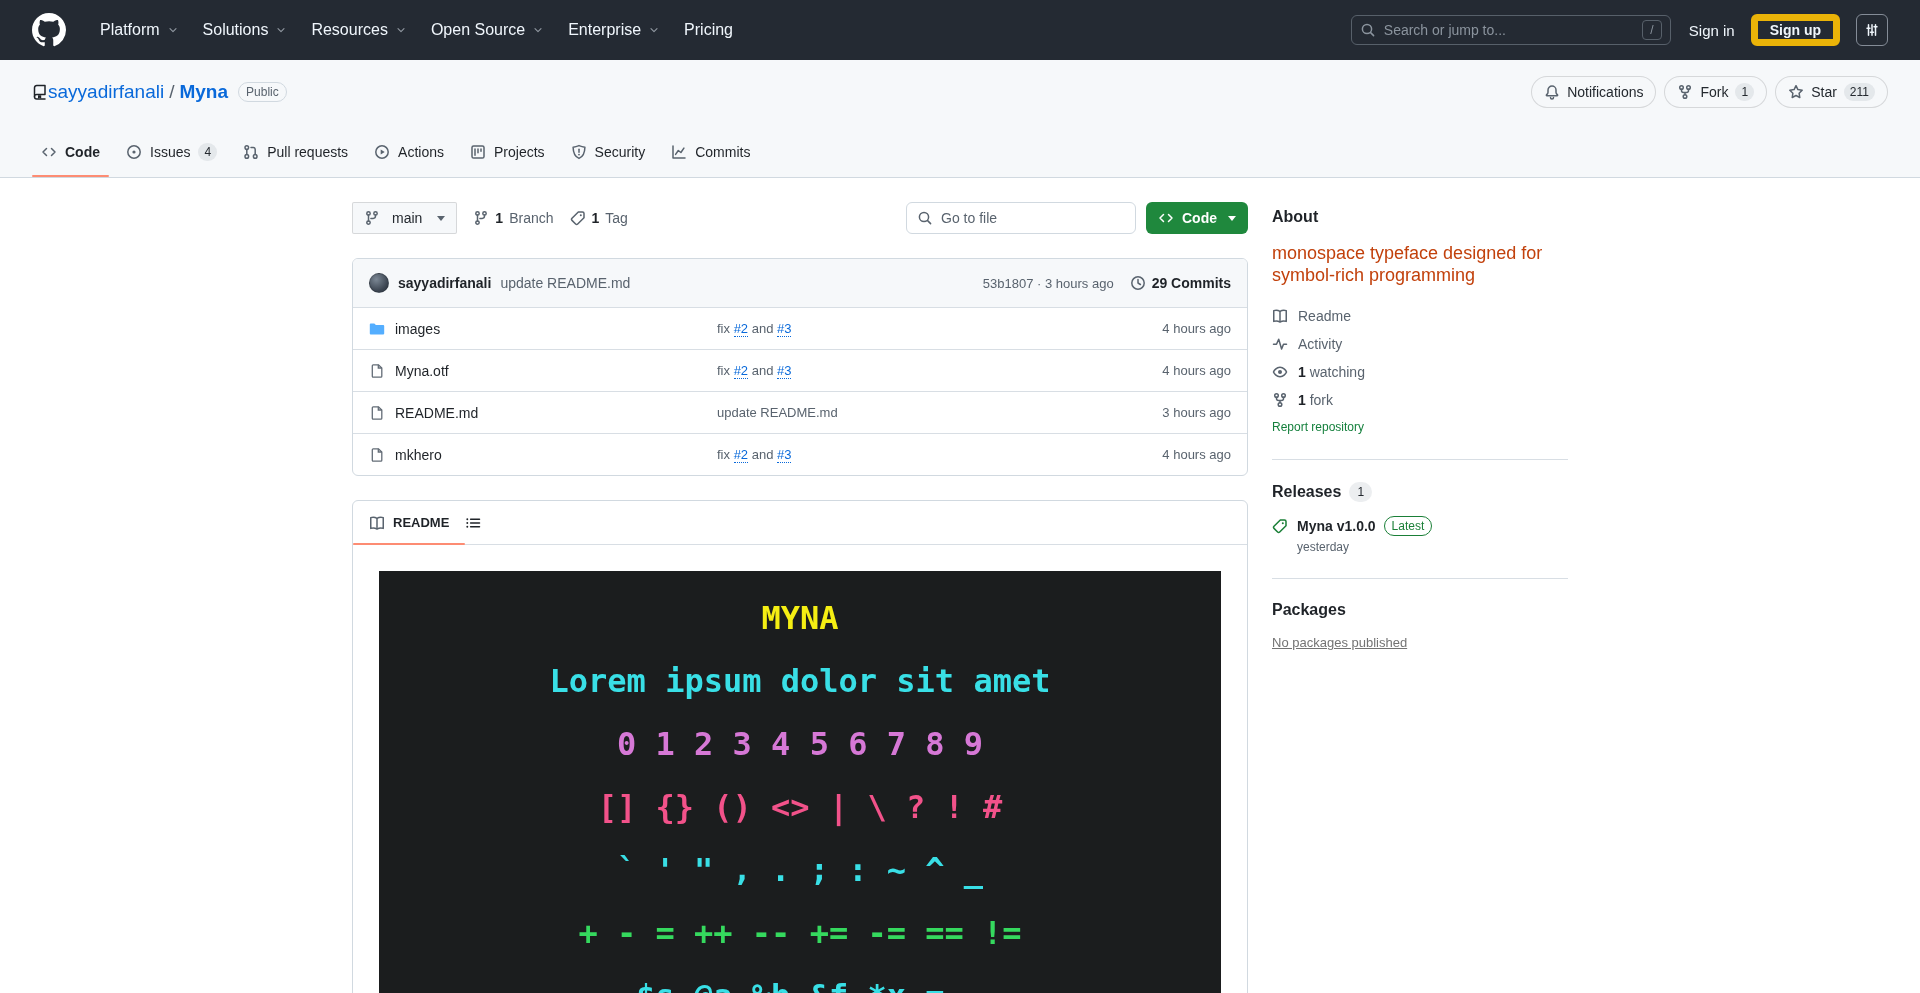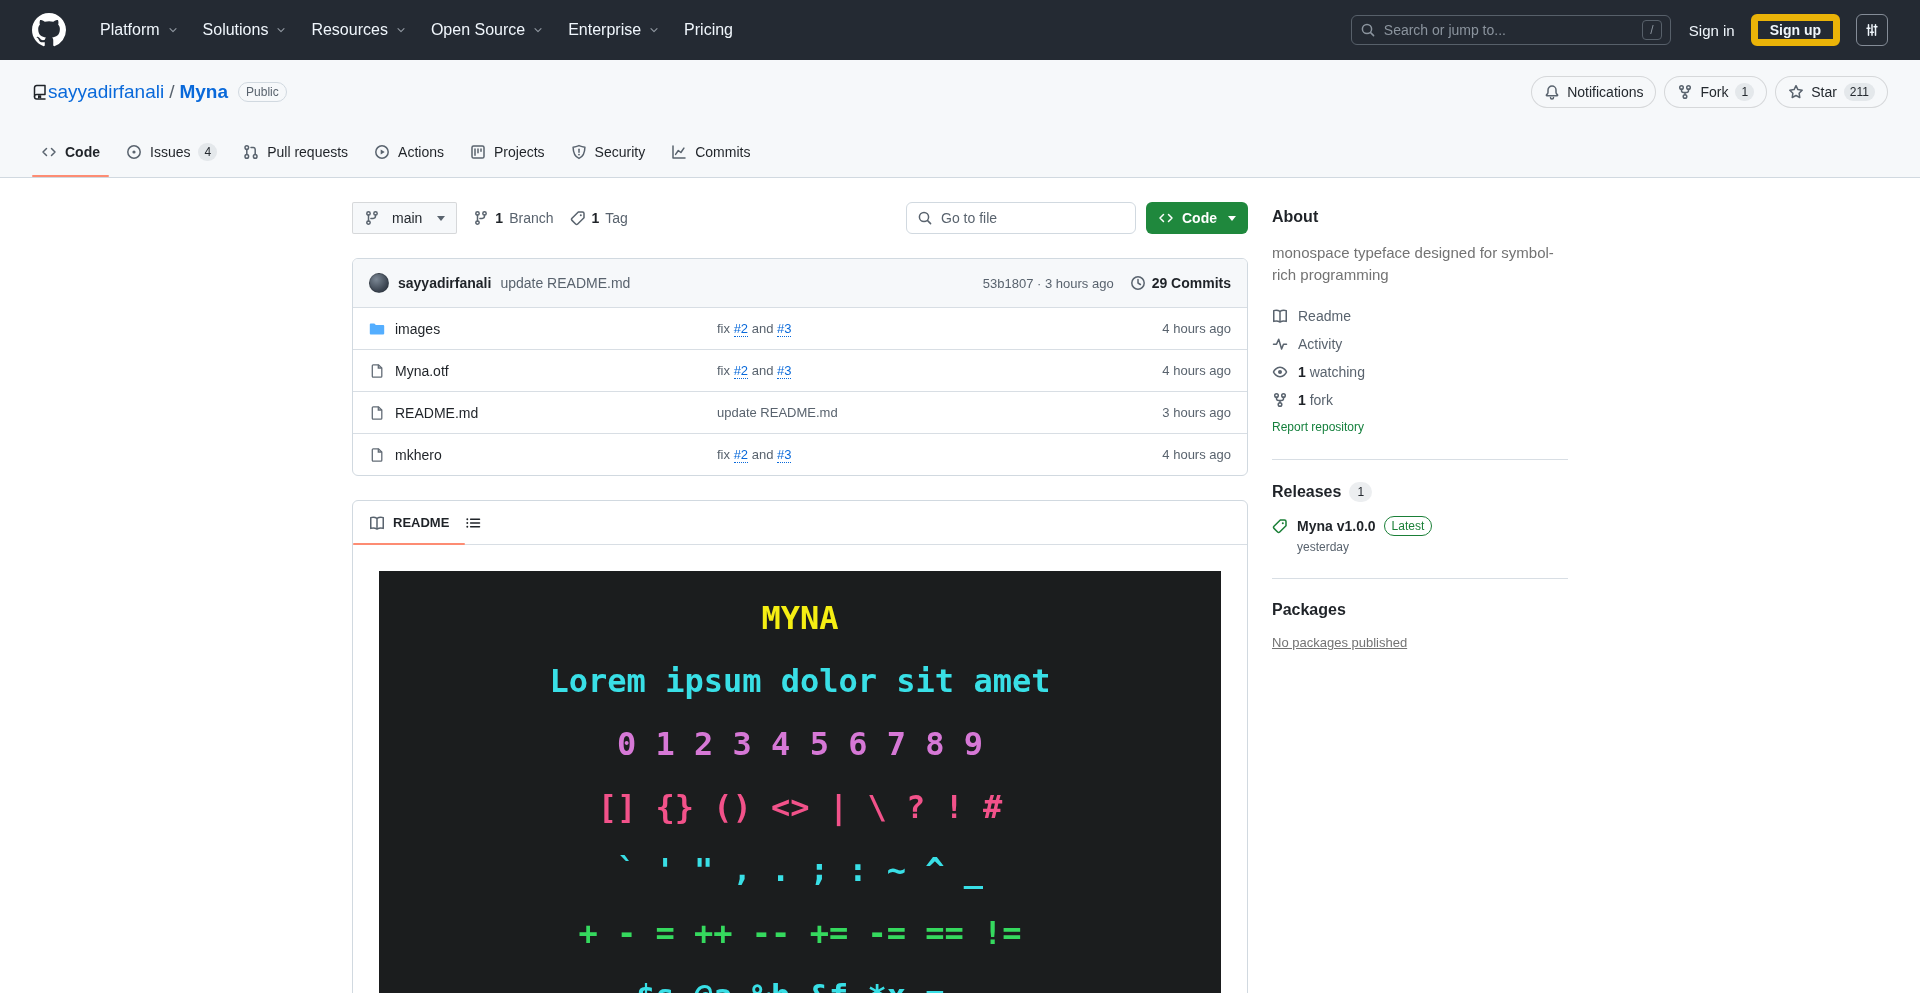--- a/index.html
+++ b/index.html
@@ -96,21 +96,21 @@
                        background:#fd8c73; border-radius:3px; }
   .readme-body { padding:26px; }
   .hero { height:500px; padding-top:16px; text-align:center;
           font-family:"DejaVu Sans Mono", monospace; font-weight:700; font-size:32px; }
   .hero-line { line-height:63px; white-space:pre; }
 
   
   .sidebar h3 { font-size:16px; font-weight:600; color:#1f2328; margin-top:6px; display:flex; align-items:center; }
   .h-count { background:rgba(129,139,152,.15); border-radius:999px; padding:0 8px; font-size:12px;
              line-height:20px; font-weight:400; color:#24292f; margin-left:8px; }
-  .about-desc { margin-top:16px; font-size:15px; line-height:22px; color:#737373; }
+  .about-desc { margin-top:16px; font-size:18px; line-height:22px; color:#c2410c; }
   .meta-list { margin-top:16px; }
   .meta-item { display:flex; align-items:center; gap:10px; height:28px; font-size:14px; color:#59636e; }
   .meta-item .ic { color:#59636e; }
   .meta-item b { color:#1f2328; font-weight:600; }
   .report { display:inline-block; margin-top:6px; font-size:12px; color:#15803d; }
   .sb-section { border-top:1px solid #d8dee4; margin-top:24px; padding-top:16px; }
   .release { margin-top:14px; display:flex; gap:9px; }
   .release .ic { color:#1a7f37; margin-top:2px; }
   .rel-title-row { display:flex; align-items:center; }
   .rel-title { font-size:14px; font-weight:700; color:#1f2328; }

